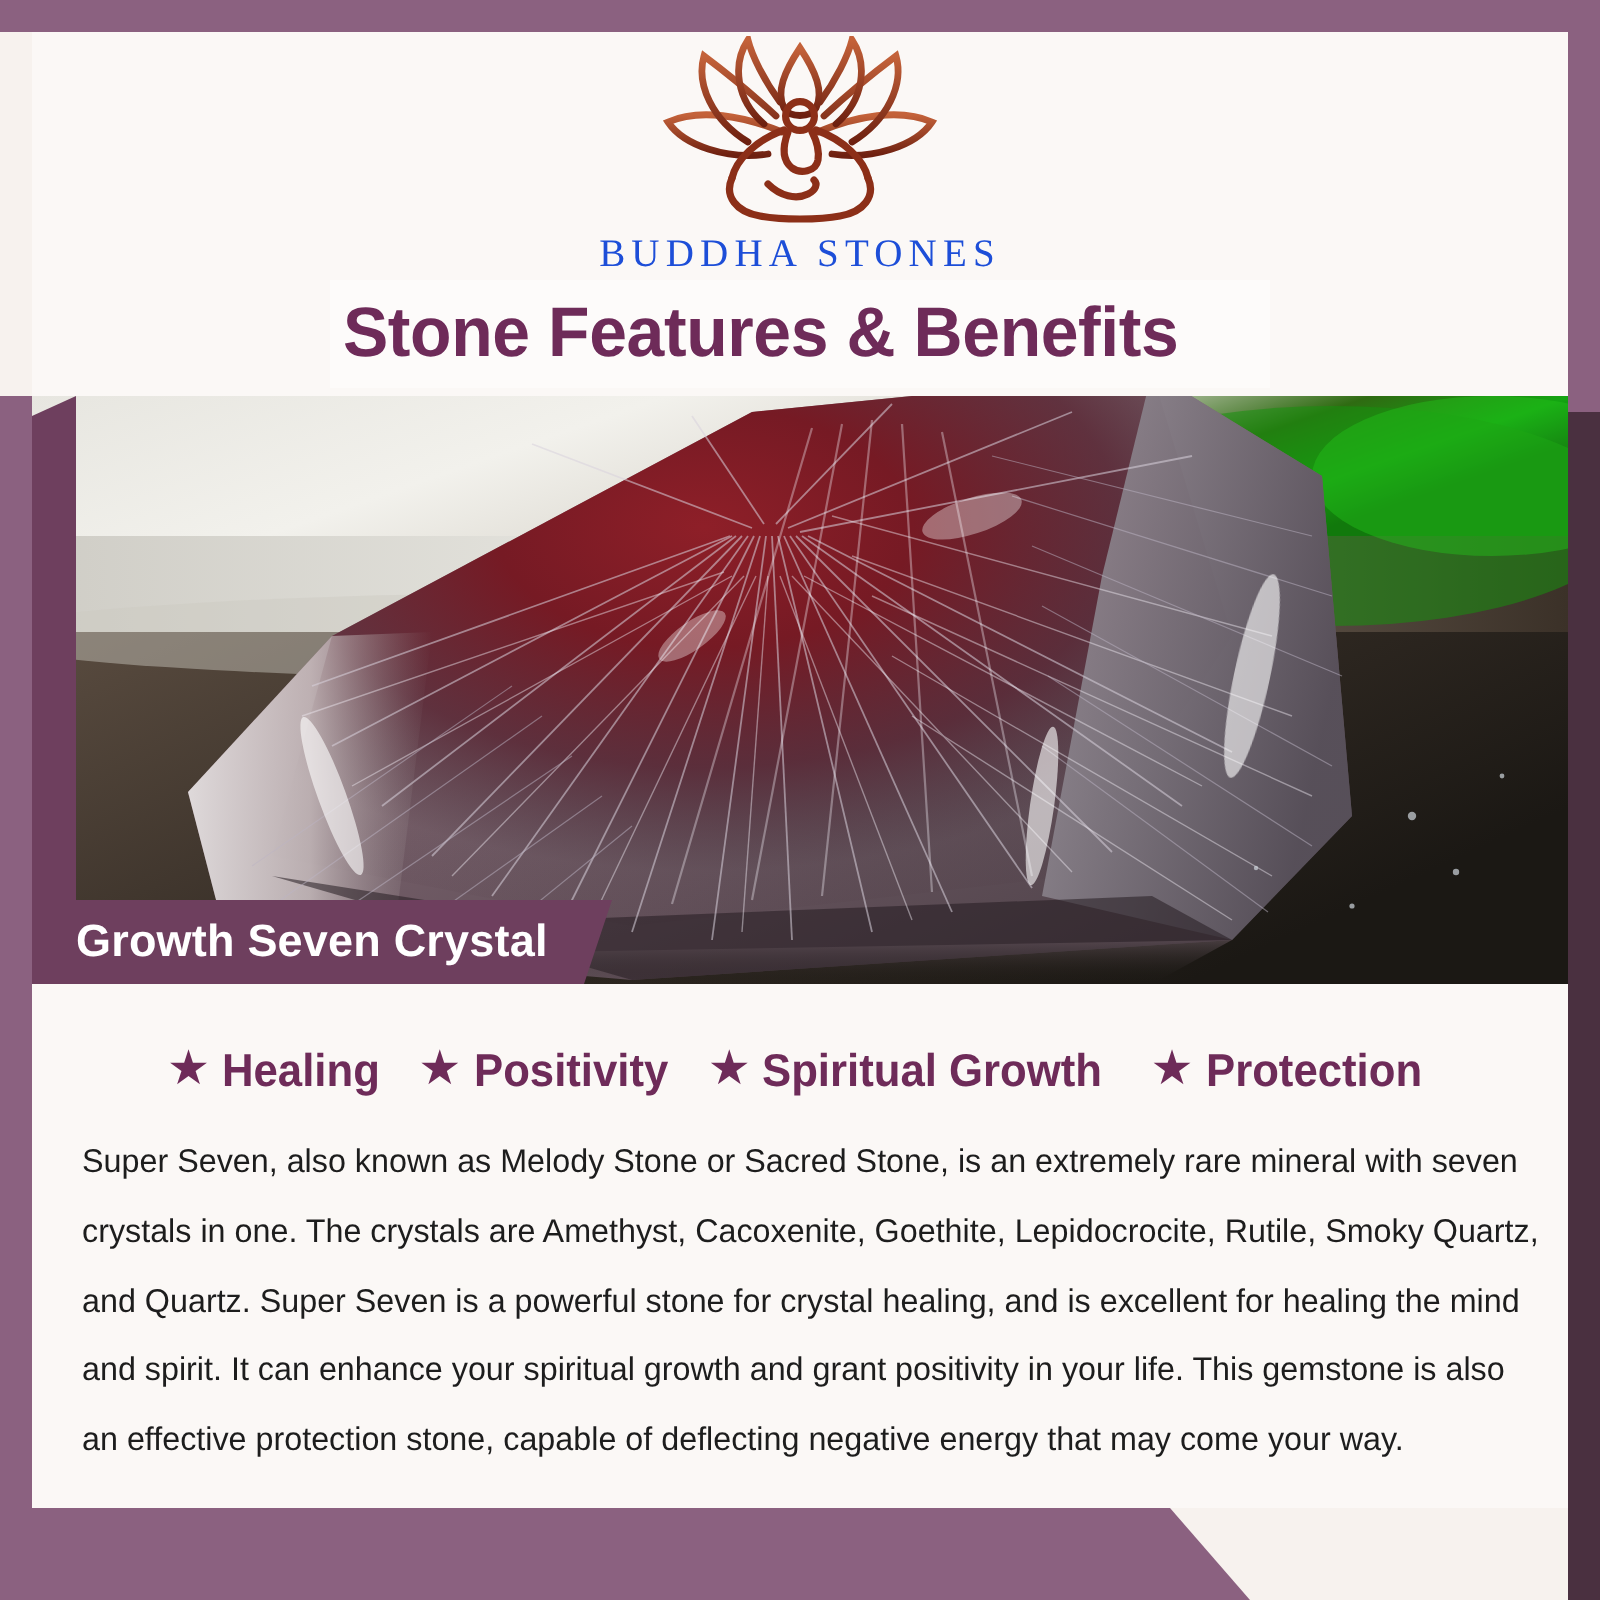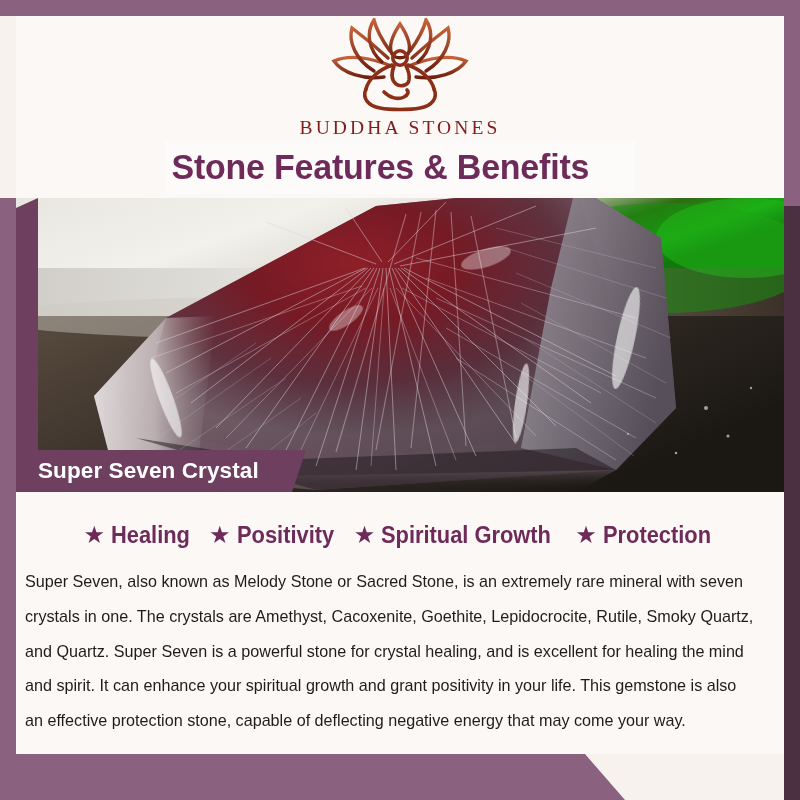--- a/index.html
+++ b/index.html
@@ -46,21 +46,21 @@
   }
 
   
   .logo-wrap {
     position:absolute; left:0; top:18px; width:800px;
     display:flex; flex-direction:column; align-items:center; z-index:4;
   }
   .logo-mark { width:176px; height:96px; }
   .logo-text {
     font-family:"Liberation Serif", serif;
-    font-size:19.5px; letter-spacing:3.1px; color:#7f1d1d;
+    font-size:19.5px; letter-spacing:3.1px; color:#1d4ed8;
     margin-top:3px; font-weight:400;
   }
 
   
   .title-box {
     position:absolute; left:165px; top:140px; width:470px; height:54px;
     background:#fdfbfa; z-index:5;
     display:flex; align-items:center; 
   }
   .title-text {
@@ -100,21 +100,21 @@
     transform:translateY(-1px);
   }
   .benefit-label {
     font-family:"Liberation Sans Narrow","Liberation Sans", sans-serif;
     font-weight:bold; font-size:23px; color:#6e2b59; transform:scaleX(0.95);
     transform-origin:left center;
   }
 
   
   .body-copy {
-    position:absolute; left:12px; top:564px; width:768px;
+    position:absolute; left:28px; top:564px; width:768px;
     padding:0 13px; z-index:4;
   }
   .body-copy p {
     font-family:"Liberation Sans Narrow","Liberation Sans", sans-serif;
     font-size:16.4px; color:#1d1d1d; line-height:2.12;
     text-align:left; transform:scaleX(0.985); transform-origin:left top;
   }
 
   
   .bottom-fill {
@@ -316,21 +316,21 @@
       <circle cx="612" cy="236" r="1.1"></circle>
     </g>
   </svg>
 </div>
 
 <div class="title-box">
   <div class="title-text">Stone Features &amp; Benefits</div>
 </div>
 
 <div class="ribbon">
-  <span class="ribbon-text">Super Seven Crystal</span>
+  <span class="ribbon-text">Growth Seven Crystal</span>
 </div>
 
 <div class="benefits">
   <div class="benefit">
     <span class="benefit-star">★</span>
     <span class="benefit-label">Healing</span>
   </div>
   <div class="benefit">
     <span class="benefit-star">★</span>
     <span class="benefit-label">Positivity</span>

